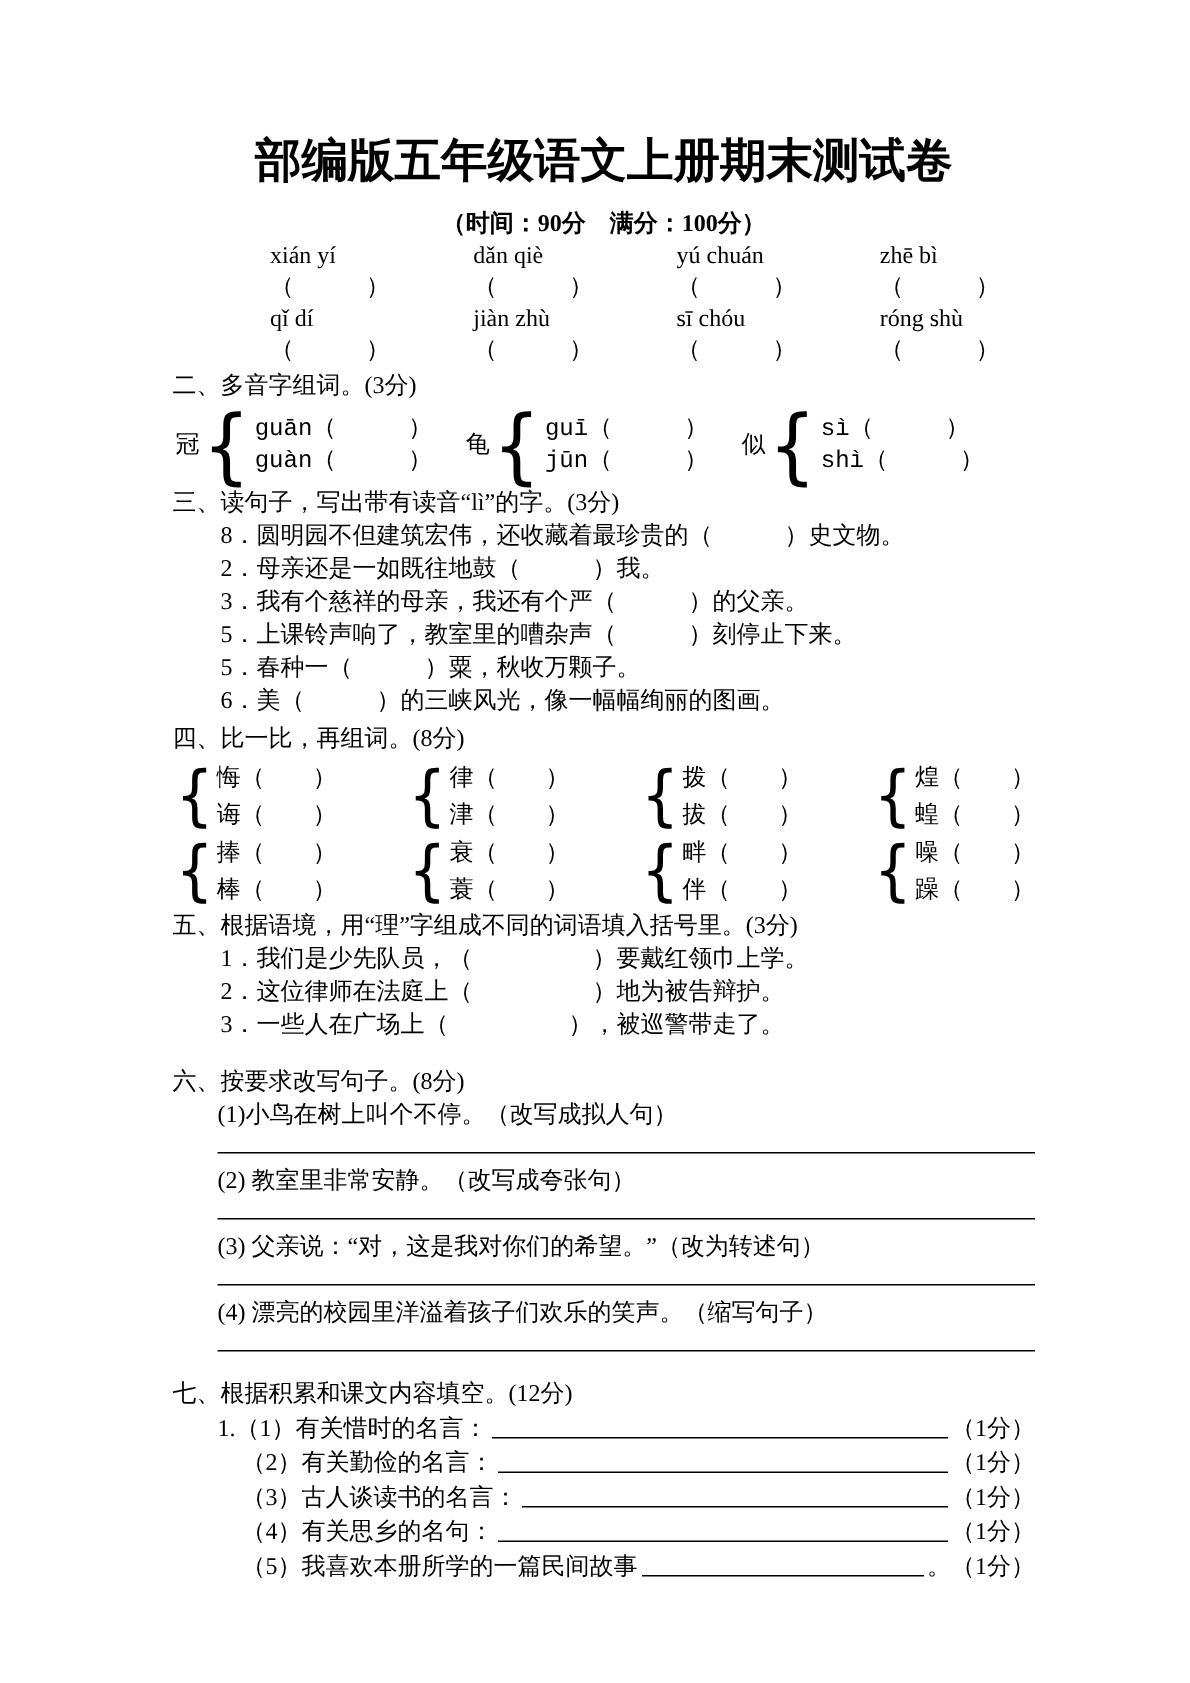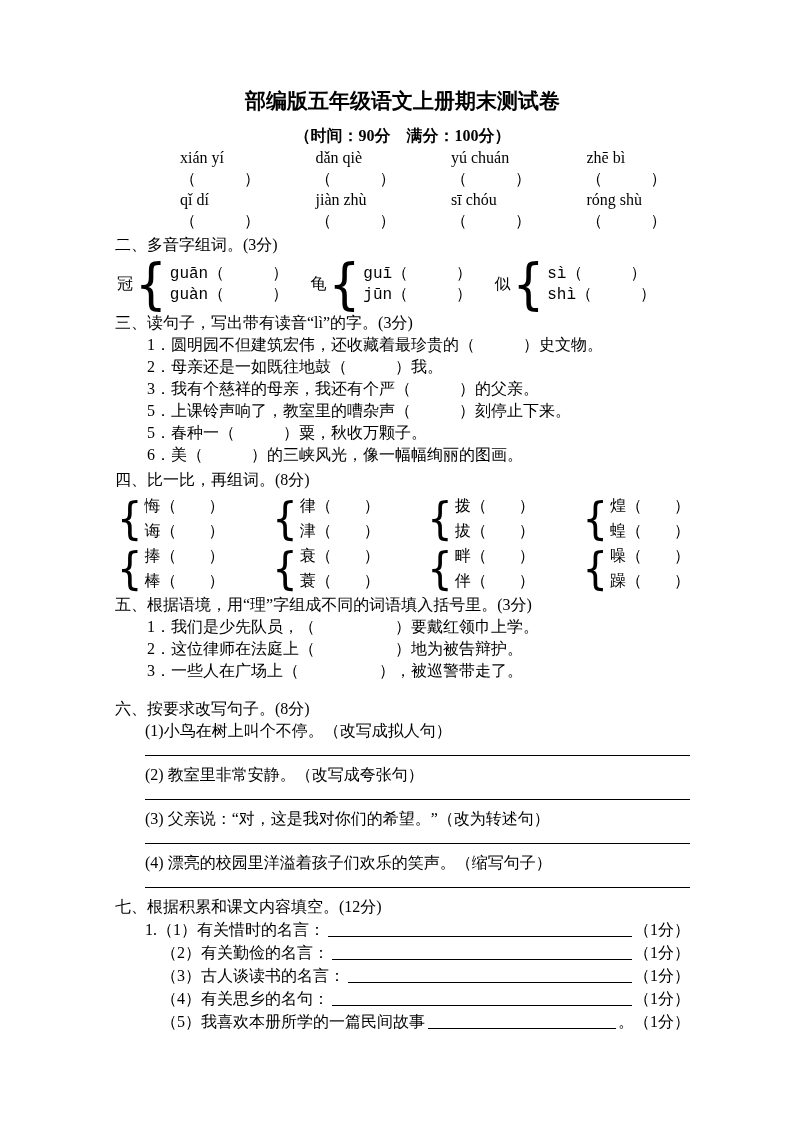--- a/index.html
+++ b/index.html
@@ -1,21 +1,21 @@
 <!DOCTYPE html>
 <html><head>
 <meta charset="utf-8">
 <style>
   html,body{margin:0;padding:0;background:#ffffff;}
   .page{
     width:793px;height:1122px;box-sizing:border-box;
     padding:88px 103px 0 115px;overflow:hidden;background:#ffffff;color:#000000;
     font-family:"Liberation Serif","DejaVu Serif",serif;font-size:16px;
   }
-  .title{font-size:21px;line-height:1.25;font-weight:700;text-align:center;white-space:nowrap;}
+  .title{font-size:31px;line-height:1.25;font-weight:700;text-align:center;white-space:nowrap;}
   .subtitle{font-size:16px;font-weight:700;text-align:center;margin-top:12px;}
   .heading{line-height:22px;margin-top:3px;}
   .pinyin-row{display:flex;padding-left:33px;line-height:21px;}
   .pcol{width:124px;white-space:nowrap;margin-left:32px;}
   .duoyin-row{display:flex;justify-content:space-between;align-items:center;padding-right:34px;margin:3px 0 2px 2px;}
   .duoyin-group{display:flex;align-items:center;}
   .brace{font-family:"DejaVu Sans",sans-serif;line-height:1;display:inline-block;transform:scaleY(1.1);font-weight:400;}
   .b2{font-size:50px;}
   .b4{font-size:40px;}
   .dchar{margin-right:2px;}
@@ -91,21 +91,21 @@
         <div class="dcol">
           <div class="nowrap"><span>sì</span><span>（　　　）</span></div>
           <div class="nowrap"><span>shì</span><span>（　　　）</span></div>
         </div>
       </div>
     </div>
   </div>
 
   <div>
     <div class="heading">三、读句子，写出带有读音“lì”的字。(3分)</div>
-    <div class="item">1．圆明园不但建筑宏伟，还收藏着最珍贵的（　　　）史文物。</div>
+    <div class="item">8．圆明园不但建筑宏伟，还收藏着最珍贵的（　　　）史文物。</div>
     <div class="item">2．母亲还是一如既往地鼓（　　　）我。</div>
     <div class="item">3．我有个慈祥的母亲，我还有个严（　　　）的父亲。</div>
     <div class="item">5．上课铃声响了，教室里的嘈杂声（　　　）刻停止下来。</div>
     <div class="item">5．春种一（　　　）粟，秋收万颗子。</div>
     <div class="item">6．美（　　　）的三峡风光，像一幅幅绚丽的图画。</div>
   </div>
 
   <div>
     <div class="heading">四、比一比，再组词。(8分)</div>
     <div class="bibi-row">
@@ -191,21 +191,21 @@
       <div class="s6-text">(3) 父亲说：“对，这是我对你们的希望。”（改为转述句）</div>
       <div class="answer-line"></div>
     </div>
     <div>
       <div class="s6-text">(4) 漂亮的校园里洋溢着孩子们欢乐的笑声。（缩写句子）</div>
       <div class="answer-line"></div>
     </div>
   </div>
 
   <div>
-    <div class="heading" style="margin-top:8px;">七、根据积累和课文内容填空。(12分)</div>
+    <div class="heading" style="margin-top:18px;">七、根据积累和课文内容填空。(12分)</div>
     <div class="s7-line first">
       <span class="nowrap">1.（1）有关惜时的名言：</span>
       <span class="s7-blank"></span>
       <span class="nowrap"></span>
       <span class="nowrap">（1分）</span>
     </div>
     <div class="s7-line">
       <span class="nowrap">（2）有关勤俭的名言：</span>
       <span class="s7-blank"></span>
       <span class="nowrap"></span>

